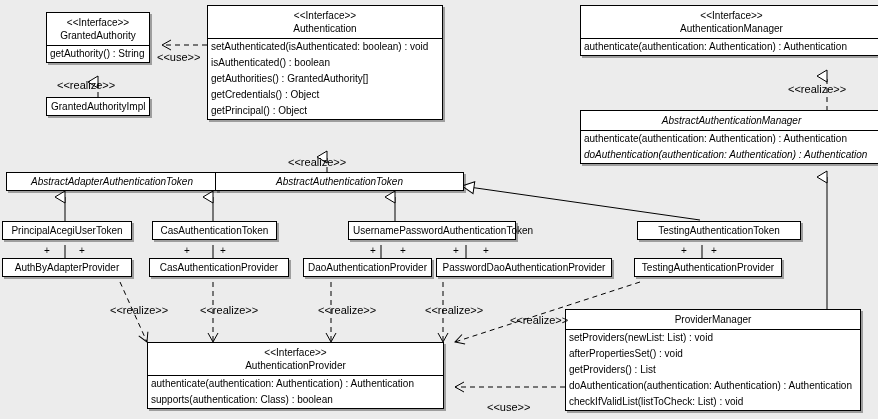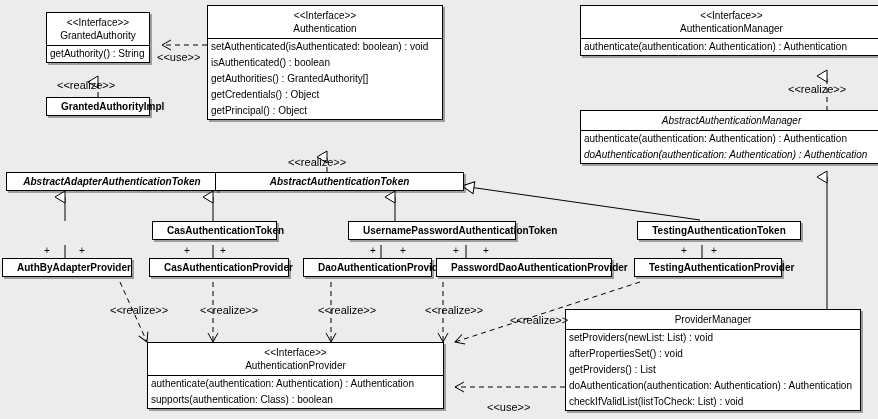--- a/index.html
+++ b/index.html
@@ -36,21 +36,21 @@
   .ops{padding:0;}
   .op{
     font-size:10px;
     line-height:14px;
     padding:1px 2px 1px 3px;
     white-space:nowrap;
     overflow:visible;
     color:#000;
   }
   .op.italic{font-style:italic;}
-  .simple .hdr{padding:2px 14px;font-weight:bold;}
+  .simple .hdr{padding:2px 4px;}
 
   .edgelabel{
     position:absolute;
     font-size:11px;
     color:#000;
     background:transparent;
     white-space:nowrap;
     z-index:4;
     line-height:10px;
   }
@@ -170,20 +170,25 @@
       <span class="cname">AbstractAdapterAuthenticationToken</span>
     </div>
   </div>
 
   <div class="uml simple" style="left:215px;top:172px;width:249px;">
     <div class="hdr abstract">
       <span class="cname">AbstractAuthenticationToken</span>
     </div>
   </div>
 
+  <div class="uml simple" style="left:2px;top:221px;width:130px;">
+    <div class="hdr">
+      <span class="cname">PrincipalAcegiUserToken</span>
+    </div>
+  </div>
 
   <div class="uml simple" style="left:152px;top:221px;width:125px;">
     <div class="hdr">
       <span class="cname">CasAuthenticationToken</span>
     </div>
   </div>
 
   <div class="uml simple" style="left:348px;top:221px;width:168px;">
     <div class="hdr">
       <span class="cname">UsernamePasswordAuthenticationToken</span>

